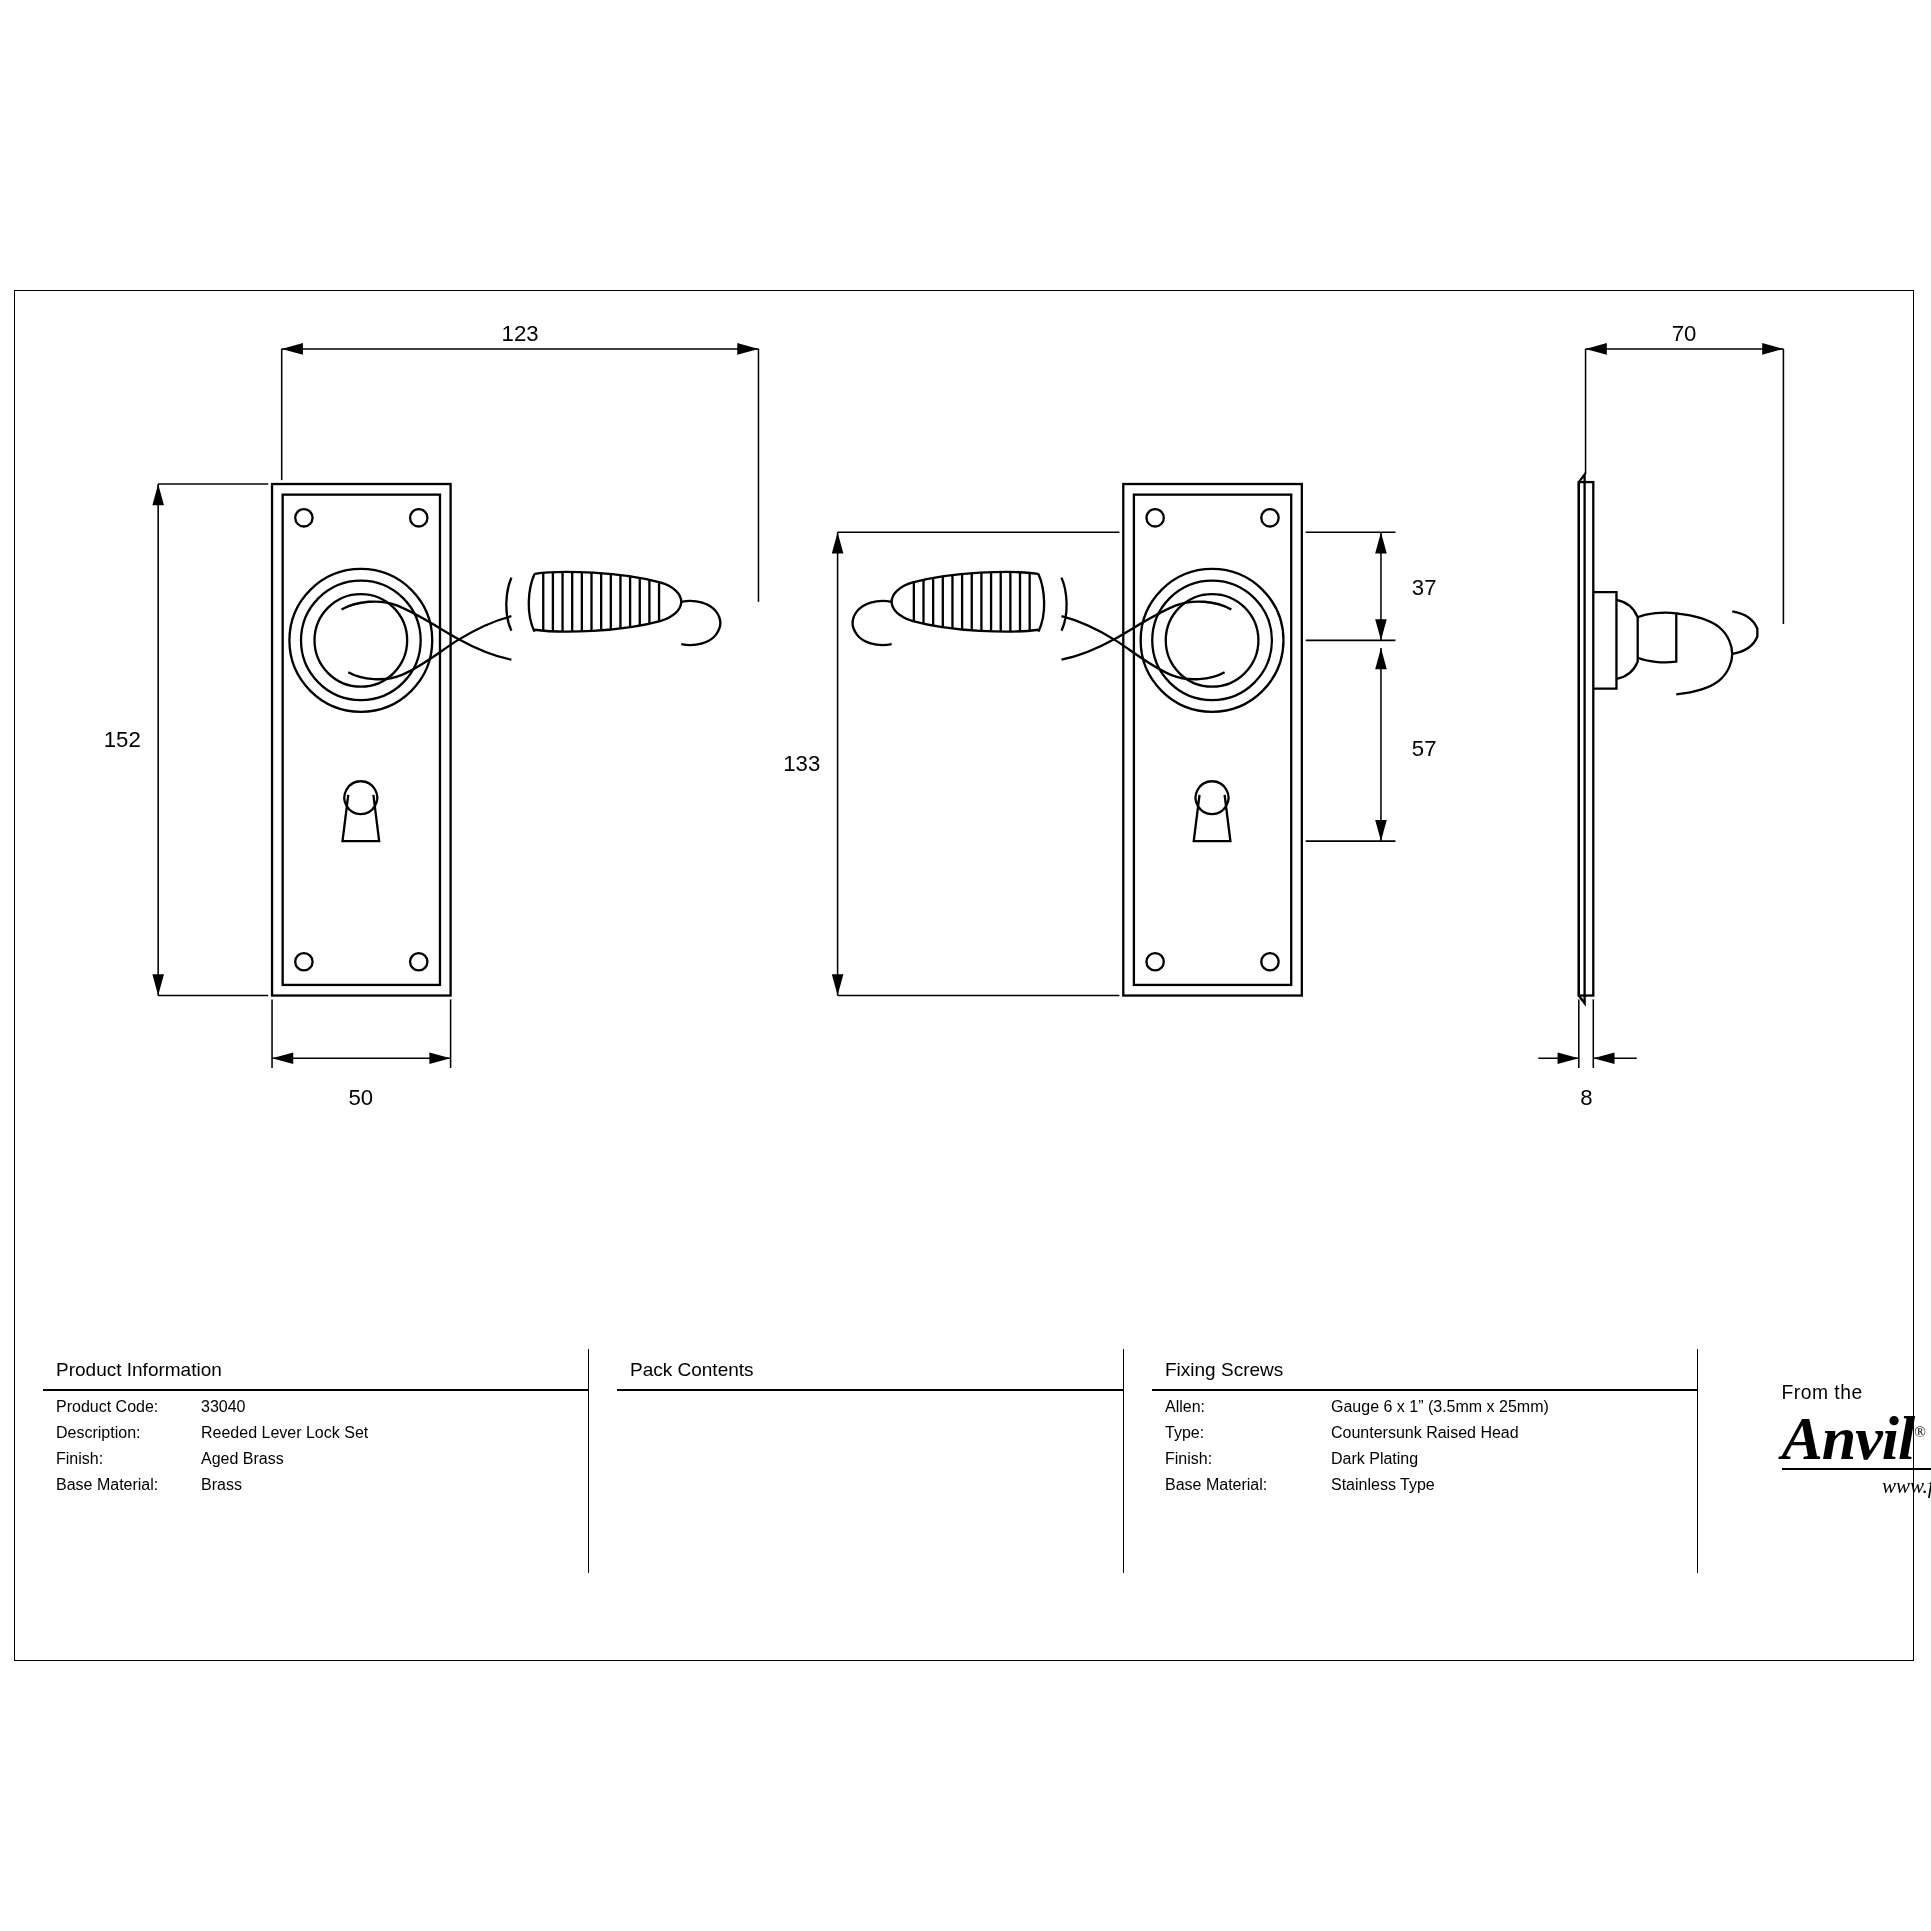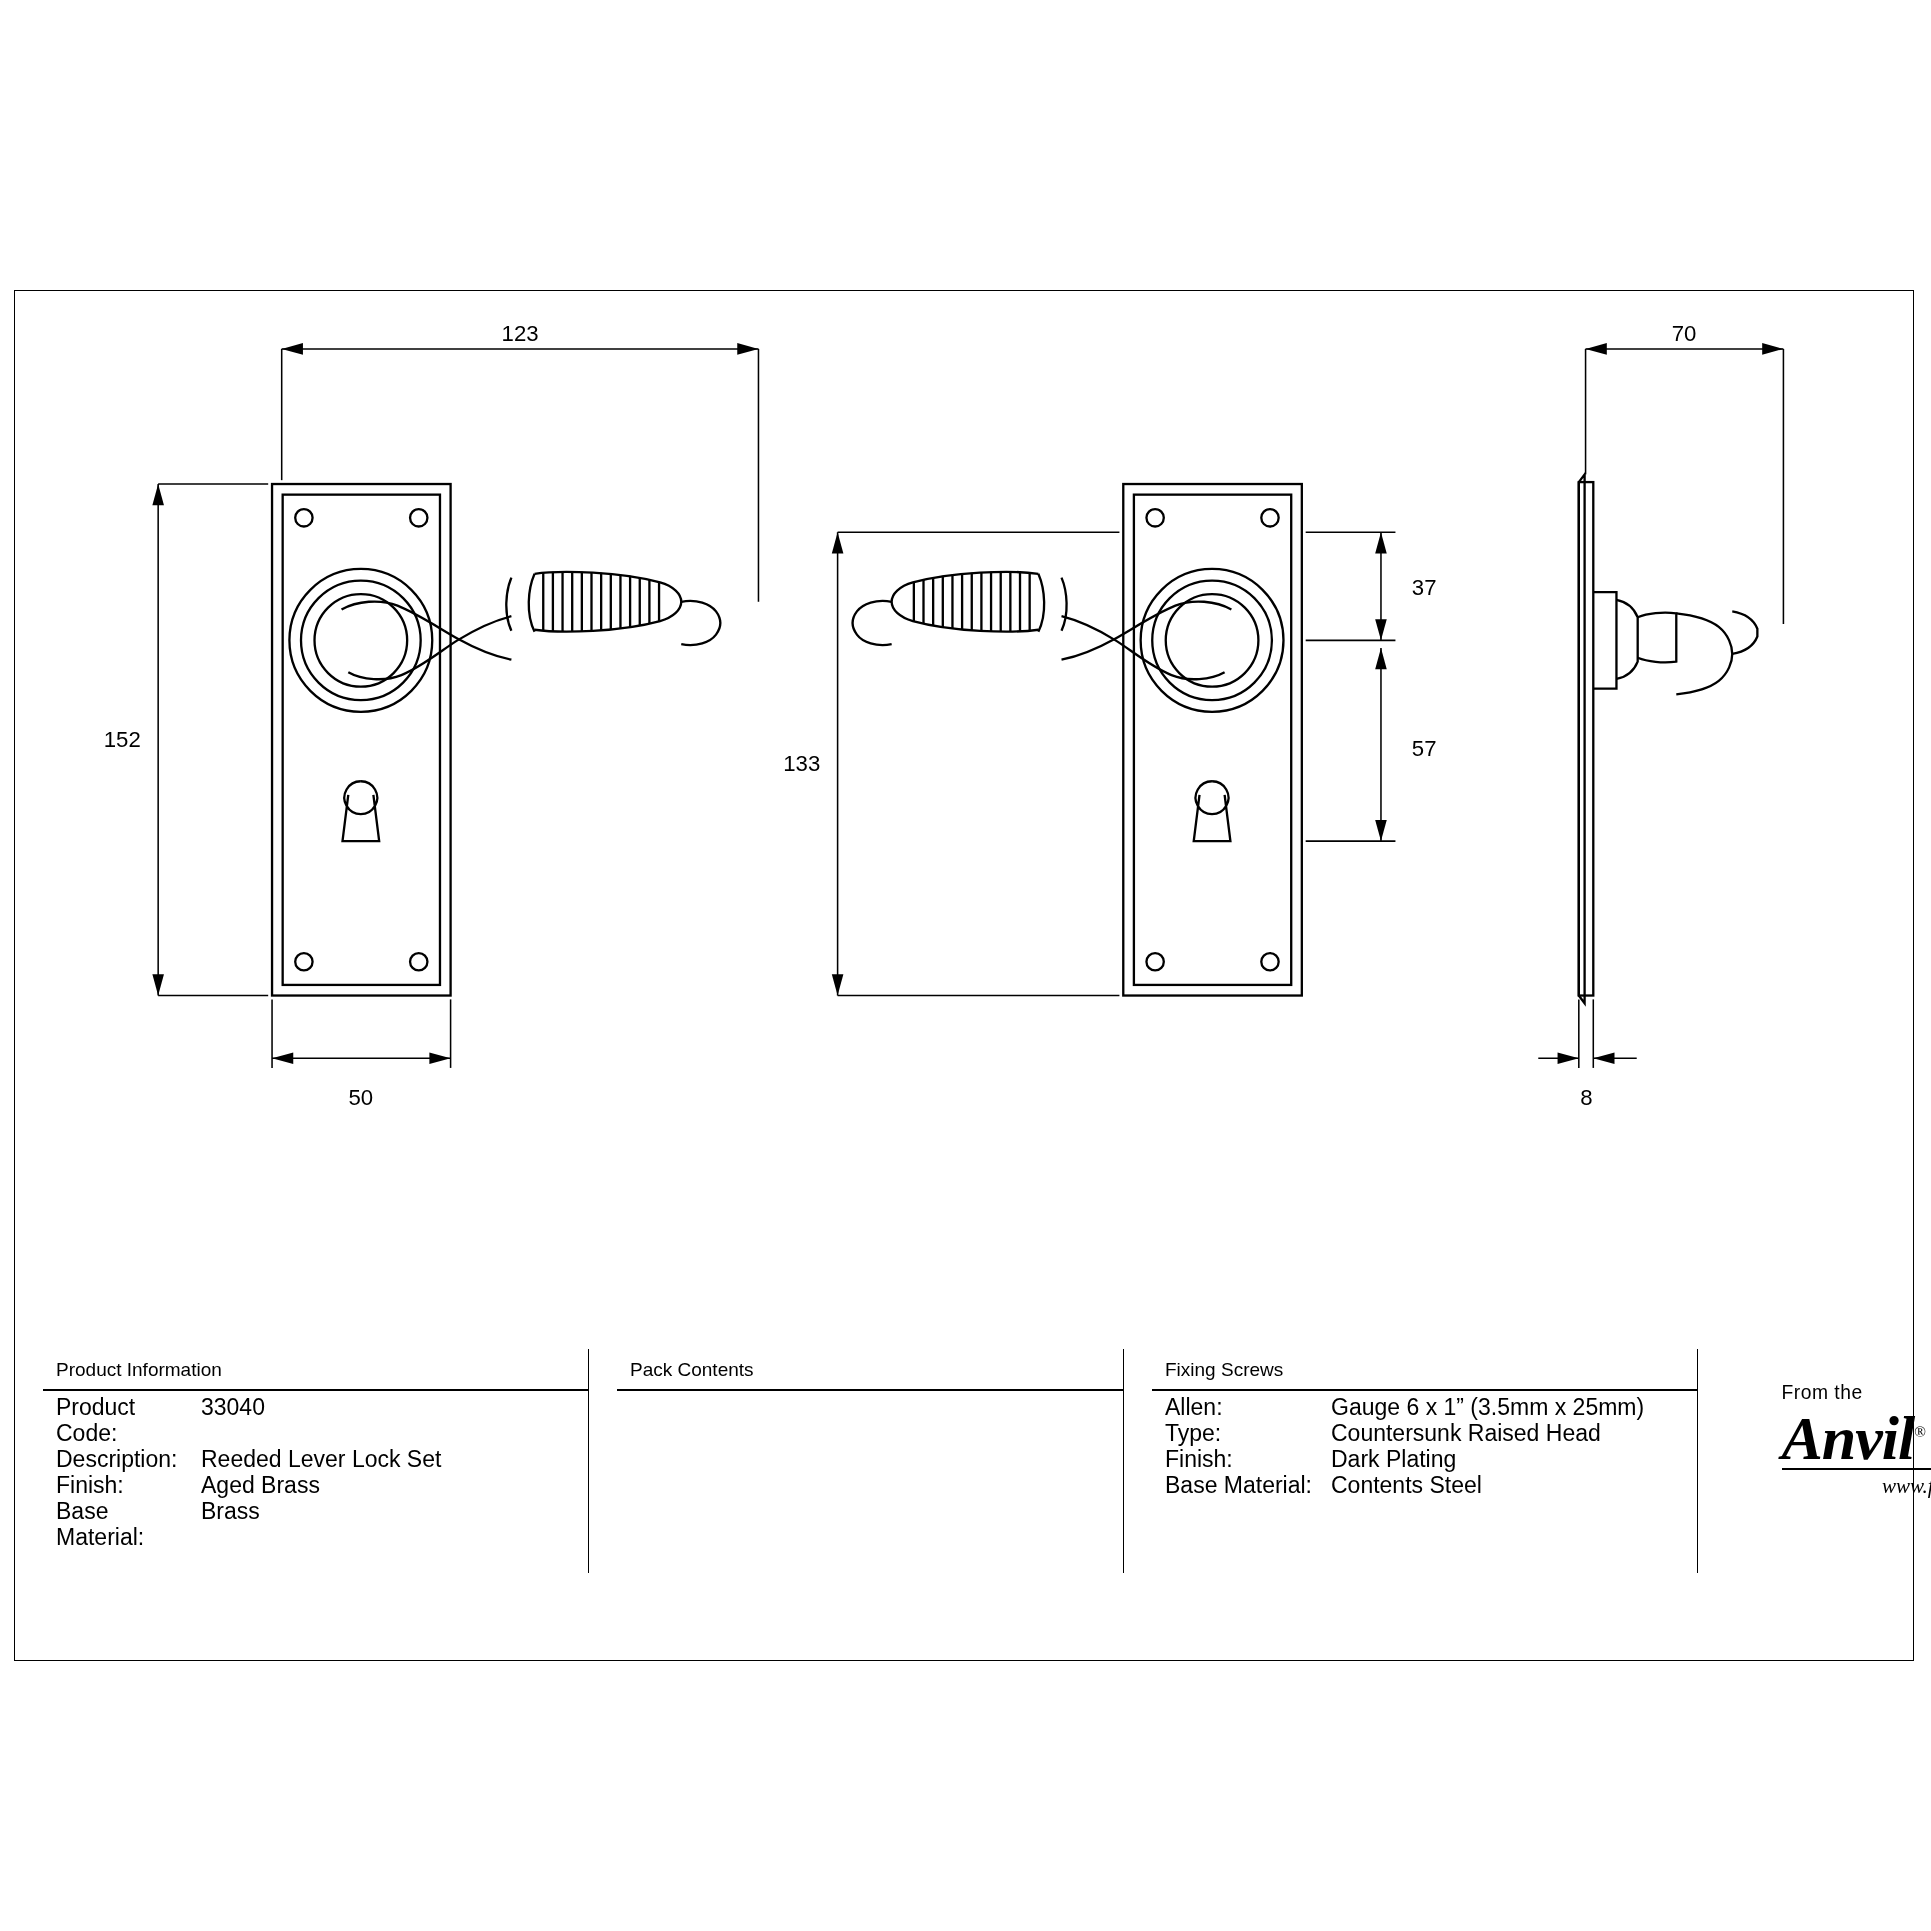--- a/index.html
+++ b/index.html
@@ -10,21 +10,21 @@
   .tbl{position:absolute;left:0;top:1058px;width:100%;box-sizing:border-box;}
   .note{border-top:1.9px solid #000;border-bottom:1.9px solid #000;padding:12.6px 11.6px 12.6px 13.5px;font-size:19px;}
   .cols{display:flex;height:224px;}
   .col{border-right:1.9px solid #000;box-sizing:border-box;position:relative;margin-left:28px;}
   .c1{width:546px;}
   .c2{width:507px;}
   .c3{width:546px;}
   .c4{flex:1;border-right:none;}
   .colhead{font-size:19px;padding:9.7px 0 0 13.5px;}
   .hr{position:absolute;left:0;right:0;top:40px;height:1.9px;background:#000;}
-  .body{padding:13.5px 0 0 13.5px;font-size:23px;line-height:26px;}
+  .body{padding:13.5px 0 0 13.5px;font-size:16px;line-height:26px;}
   .row{display:flex;}
   .k{width:145px;}
   .k2{width:166px;}
   .v{}
   .logo{position:absolute;left:56px;top:33px;width:319px;}
   .logo .from{font-family:"Liberation Sans",sans-serif;font-size:19.3px;letter-spacing:0.5px;}
   .logo .anvil{font-family:"Liberation Serif",serif;font-style:italic;font-weight:bold;font-size:62px;line-height:56px;letter-spacing:-1px;}
   .logo .reg{font-size:15.4px;vertical-align:super;font-style:normal;font-weight:normal;}
   .logo .rule{height:2.9px;background:#000;width:303px;margin:1.9px 0 3.9px 0;}
   .logo .www{font-family:"Liberation Serif",serif;font-style:italic;font-size:21px;text-align:right;width:303px;}
@@ -215,21 +215,21 @@
           <div class="row">
             <div class="k2">Type:</div>
             <div class="v">Countersunk Raised Head</div>
           </div>
           <div class="row">
             <div class="k2">Finish:</div>
             <div class="v">Dark Plating</div>
           </div>
           <div class="row">
             <div class="k2">Base Material:</div>
-            <div class="v">Contents Steel</div>
+            <div class="v">Stainless Type</div>
           </div>
         </div>
       </div>
 
       <div class="col c4">
         <div class="logo">
           <div class="from">From the</div>
           <div class="anvil"><span>Anvil</span><span class="reg">®</span></div>
           <div class="rule"></div>
           <div class="www">www.fromtheanvil.co.uk</div>

